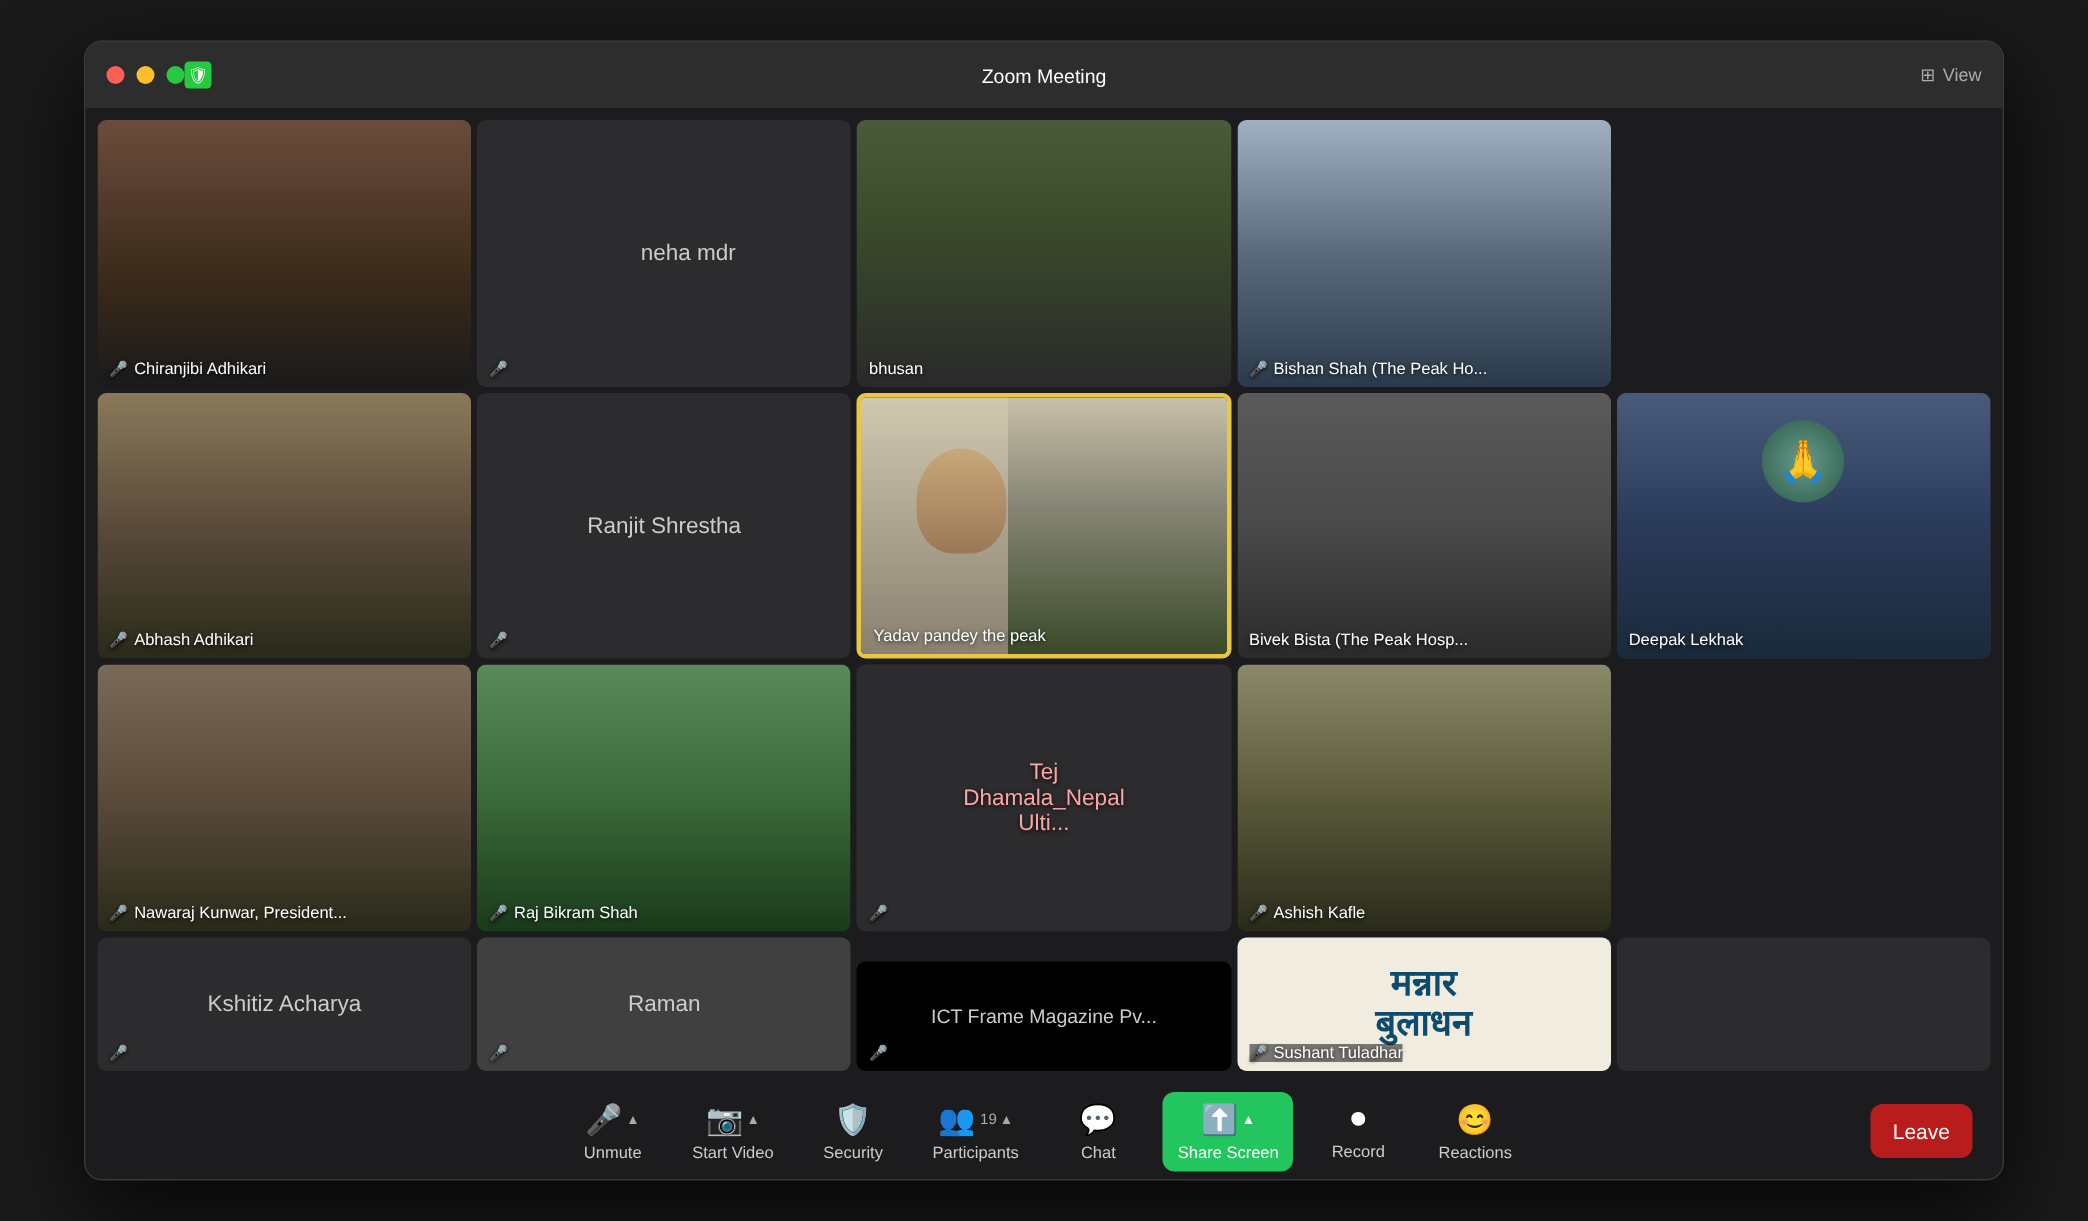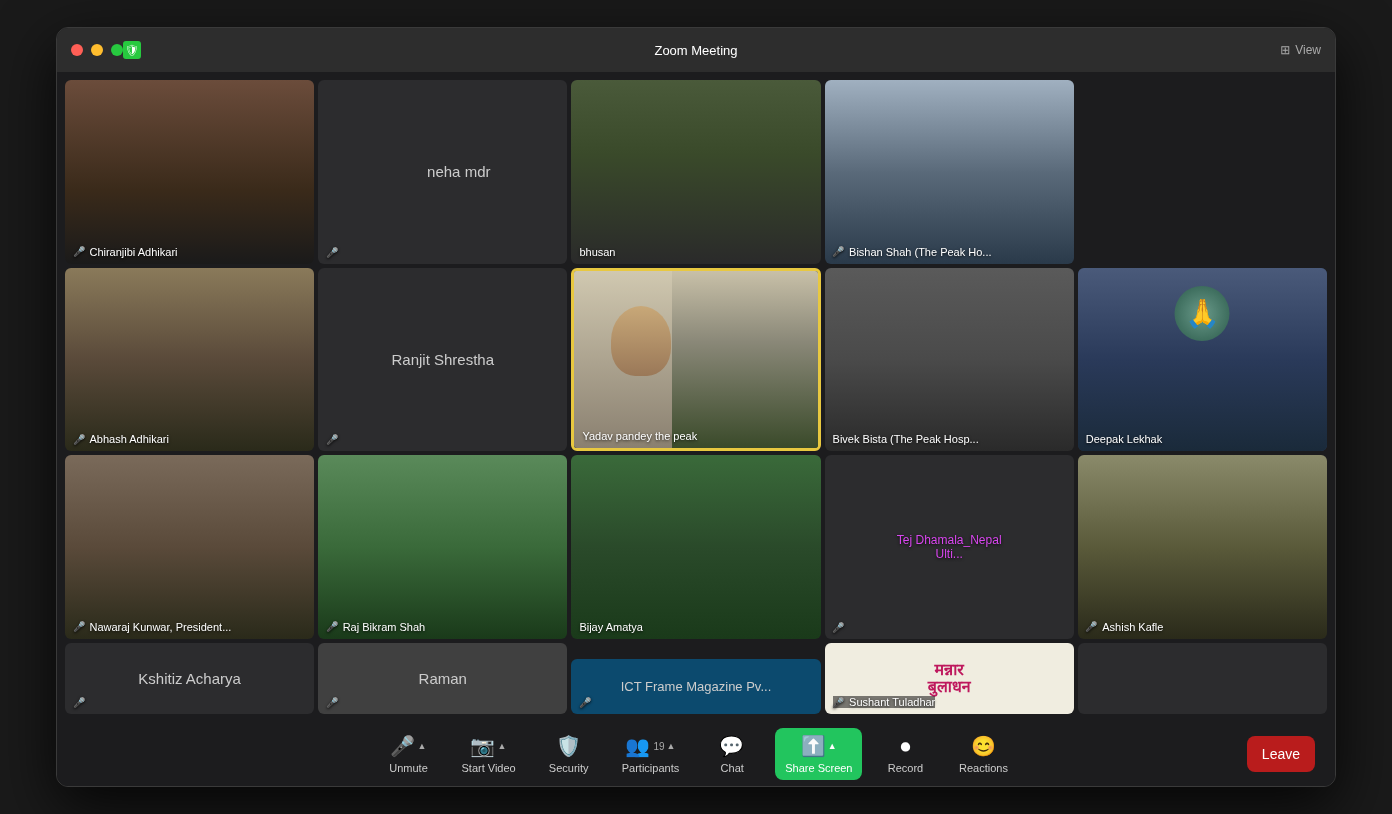--- a/index.html
+++ b/index.html
@@ -325,29 +325,23 @@
             <span>Nawaraj Kunwar, President...</span>
           </div>
         </div>
         <div class="video-tile tile-raj">
           <div style="width:100%;height:100%;background:linear-gradient(180deg,#5a8a5a 0%,#3a6a3a 50%,#1a3a1a 100%);"></div>
           <div class="name-with-mute">
             <span class="mute-badge">🎤</span>
             <span>Raj Bikram Shah</span>
           </div>
         </div>
-        <div class="video-tile tile-bijay">
-          <div style="width:100%;height:100%;background:linear-gradient(180deg,#3a6a3a 0%,#2a4a2a 50%,#1a3a1a 100%);"></div>
-          <div class="name-with-mute">
-            <span>Bijay Amatya</span>
-          </div>
-        </div>
         <div class="video-tile tile-tej" style="background:#2c2c2e;">
           <div class="name-with-mute" style="top:50%;bottom:auto;transform:translateY(-50%);left:50%;transform:translateX(-50%) translateY(-50%);text-align:center;background:none;">
-            <span style="font-size:12px;color:#d946ef;">Tej Dhamala_Nepal Ulti...</span>
+            <span style="font-size:15px;color:#fca5a5;">Tej Dhamala_Nepal Ulti...</span>
           </div>
           <div class="name-with-mute" style="left:8px;bottom:6px;">
             <span class="mute-badge">🎤</span>
           </div>
         </div>
         <div class="video-tile tile-ashish">
           <div style="width:100%;height:100%;background:linear-gradient(180deg,#8a8a6a 0%,#5a5a3a 50%,#2a2a1a 100%);"></div>
           <div class="name-with-mute">
             <span class="mute-badge">🎤</span>
             <span>Ashish Kafle</span>
@@ -361,29 +355,29 @@
           <div class="name-with-mute" style="left:8px;bottom:6px;">
             <span class="mute-badge">🎤</span>
           </div>
         </div>
         <div class="video-tile tile-raman" style="background:#404040;">
           <span class="name-only">Raman</span>
           <div class="name-with-mute" style="left:8px;bottom:6px;">
             <span class="mute-badge">🎤</span>
           </div>
         </div>
-        <div class="video-tile tile-ict" style="background:#0c4a6e;margin-top:16px;">
+        <div class="video-tile tile-ict" style="background:#000000;margin-top:16px;">
           <span class="name-only" style="font-size:13px;">ICT Frame Magazine Pv...</span>
           <div class="name-with-mute" style="left:8px;bottom:6px;">
             <span class="mute-badge">🎤</span>
           </div>
         </div>
         <div class="video-tile tile-sushant" style="background:#f0ede0;padding:10px;">
           <div class="sushant-logo" style="width:100%;height:100%;background:#f0ede0;display:flex;flex-direction:column;align-items:center;justify-content:center;">
-            <div class="logo-text" style="color:#be185d;font-size:16px;font-weight:900;line-height:1.1;">मन्नार<br>बुलाधन</div>
+            <div class="logo-text" style="color:#0c4a6e;font-size:24px;font-weight:900;line-height:1.1;">मन्नार<br>बुलाधन</div>
           </div>
           <div class="name-with-mute" style="background:rgba(0,0,0,0.5);">
             <span class="mute-badge">🎤</span>
             <span>Sushant Tuladhar</span>
           </div>
         </div>
         <div class="video-tile tile-empty" style="background:#2c2c2e;">
         </div>
       </div>
 

